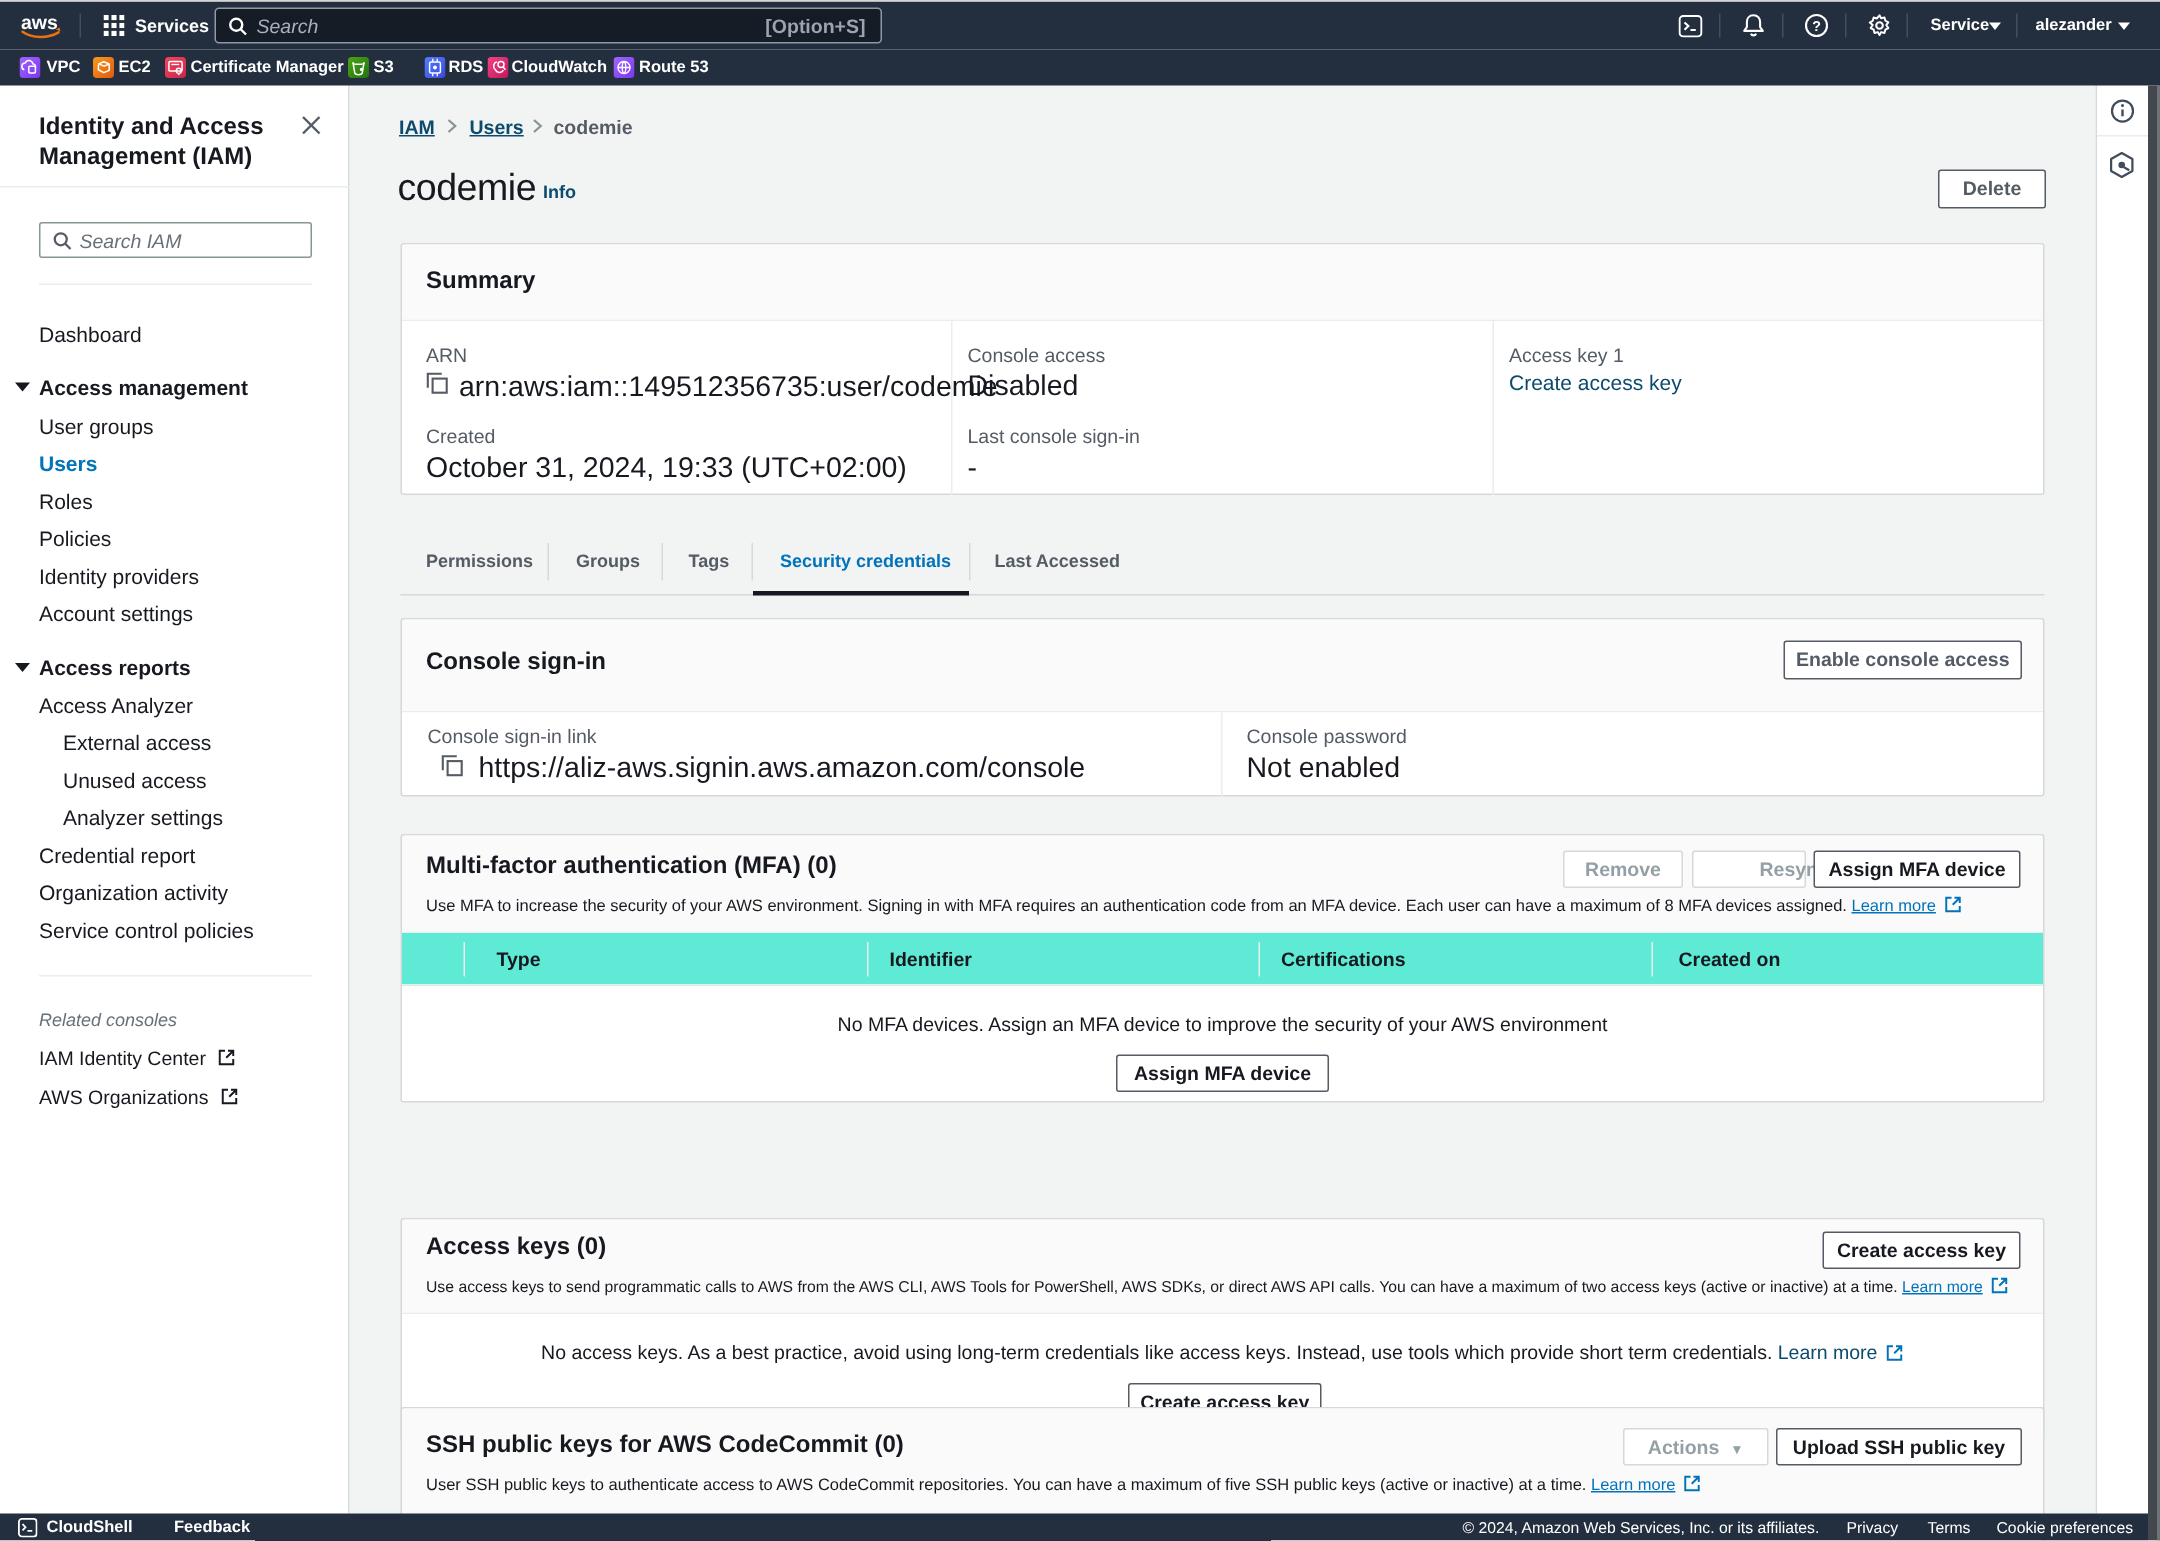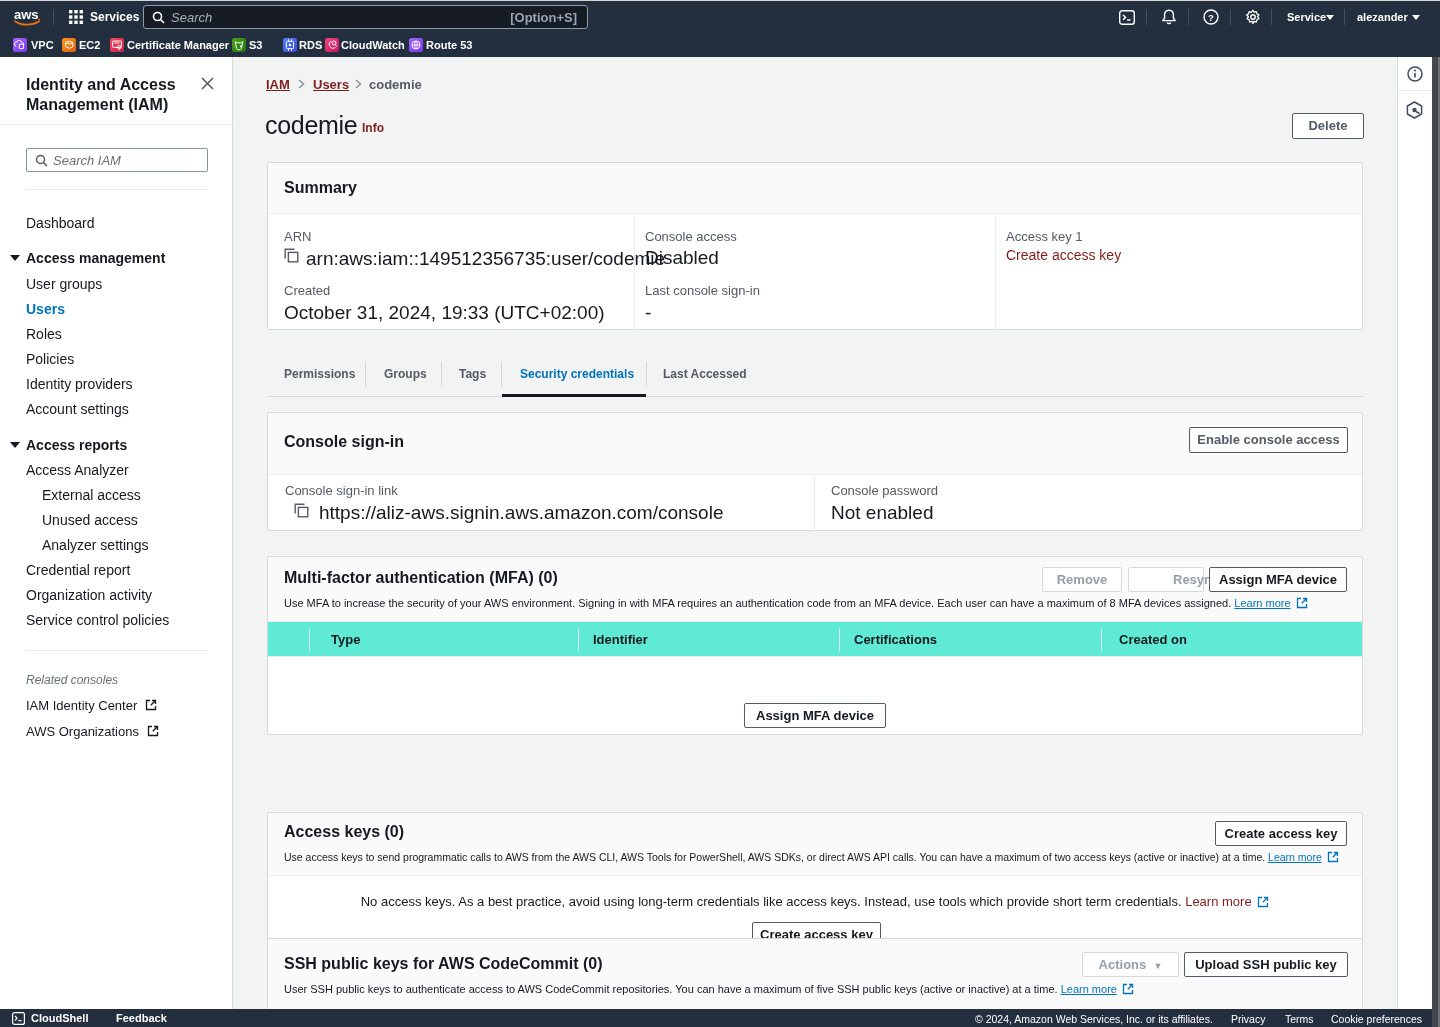--- a/index.html
+++ b/index.html
@@ -32,21 +32,21 @@
 #rp-sep { position:absolute; left:0; top:33px; width:35px; height:1px; background:#eaeded; }
 #scrollbar { left:1432px; top:57px; width:8px; height:970px; background:#43474e; border-right:2px solid #6f7277; z-index:55; }
 
 
 #main { left:233px; top:57px; width:1164px; height:952px; background:#f2f3f3; }
 .card { position:absolute; left:34px; width:1096px; background:#fff; border:1px solid #d5d9d9; border-radius:2px; }
 .cardhead { background:#fafafa; border-bottom:1px solid #eaeded; border-radius:2px 2px 0 0; position:relative; }
 .ctitle { font-size:16px; font-weight:bold; color:#16191f; }
 .label { font-size:13px; color:#545b64; }
 .value { font-size:19px; color:#16191f; }
-.blink { color:#7f1d1d; text-decoration:none; }
+.blink { color:#0c4a6e; text-decoration:none; }
 .btn { position:absolute; background:#fff; border:1px solid #545b64; border-radius:2px; font-size:13px; font-weight:bold; color:#545b64; text-align:center; }
 .btn-dis { border:1px solid #d5d9d9; color:#95a0a6; }
 .desc { font-size:11px; color:#16191f; white-space:nowrap; }
 .lmore { color:#0073bb; text-decoration:underline; }
 
 
 .tab { position:absolute; top:0; font-size:12px; font-weight:bold; color:#545b64; }
 .tabsep { position:absolute; top:5px; width:1px; height:25px; background:#d5d9d9; }
 
 
@@ -341,20 +341,21 @@
   <div class="abs" style="left:0; top:65px; width:1094px; height:35px; background:#5eead4; border-bottom:1px solid #eaeded;">
     <div class="abs" style="left:41px; top:6px; width:1px; height:23px; background:#eaeded;"></div>
     <div class="abs" style="left:310px; top:6px; width:1px; height:23px; background:#eaeded;"></div>
     <div class="abs" style="left:571px; top:6px; width:1px; height:23px; background:#eaeded;"></div>
     <div class="abs" style="left:833px; top:6px; width:1px; height:23px; background:#eaeded;"></div>
     <div class="abs" style="left:63px; top:10px; font-size:13px; font-weight:bold;">Type</div>
     <div class="abs" style="left:325px; top:10px; font-size:13px; font-weight:bold;">Identifier</div>
     <div class="abs" style="left:586px; top:10px; font-size:13px; font-weight:bold;">Certifications</div>
     <div class="abs" style="left:851px; top:10px; font-size:13px; font-weight:bold;">Created on</div>
   </div>
+  <div class="abs" style="left:0; top:118px; width:1094px; text-align:center; font-size:13px;">No MFA devices. Assign an MFA device to improve the security of your AWS environment</div>
   <div class="btn" style="left:476px; top:146px; width:142px; height:25px; line-height:23px; color:#16191f;">Assign MFA device</div>
 </div>
 
 <div class="card" style="left:267px; top:812px; height:149px;">
   <div class="cardhead" style="height:63px;">
     <div class="ctitle" style="position:absolute; left:16px; top:10px;">Access keys (0)</div>
     <div class="abs desc" style="left:16px; top:38px; font-size:10.5px;">Use access keys to send programmatic calls to AWS from the AWS CLI, AWS Tools for PowerShell, AWS SDKs, or direct AWS API calls. You can have a maximum of two access keys (active or inactive) at a time. <span class="lmore">Learn more</span>
       <svg style="margin-left:2px; vertical-align:-2px;" width="12" height="12" viewBox="0 0 12 12">
           <path d="M10.5 7 v3.5 h-9 v-9 H5" stroke="#0073bb" stroke-width="1.3" fill="none"></path>
           <path d="M7 1.5 h3.5 V5 M10.2 1.8 L5.8 6.2" stroke="#0073bb" stroke-width="1.3" fill="none"></path>

